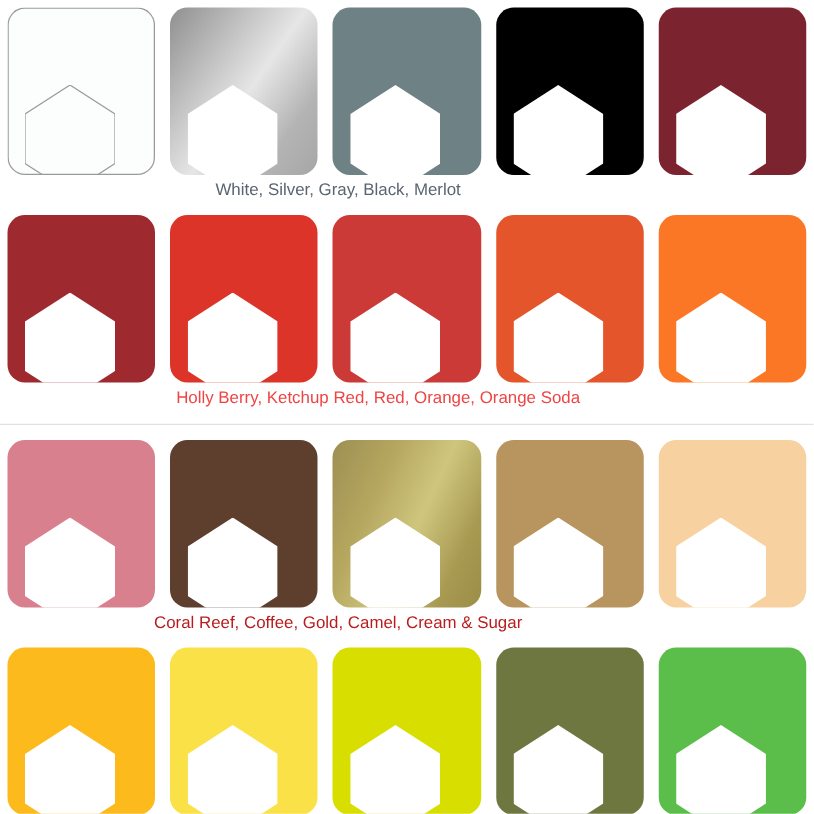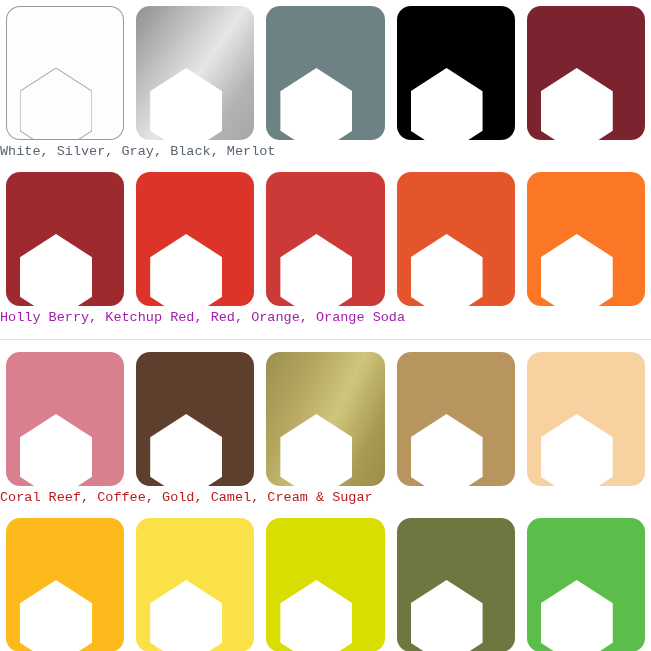--- a/index.html
+++ b/index.html
@@ -71,26 +71,27 @@
     clip-path: none;
   }
   .hex-mark.outline-only svg {
     display: block;
     width: 100%;
     height: 100%;
   }
 
   .row-caption {
     width: 541px;
+    text-align: center;
     color: #5a6570;
     font-size: 13.5px;
     line-height: 18px;
     padding-top: 3px;
     padding-bottom: 5px;
-    font-family: Liberation Mono, monospace;
+    font-family: Liberation Sans, sans-serif;
   }
 
   .section-divider {
     width: 651px;
     height: 1px;
     background: #e2e2e2;
     margin: 7px 0 6px 0;
   }
 </style>
 </head>
@@ -151,21 +152,21 @@
             <div class="swatch-card" style="background: rgb(228, 85, 43);">
               <div class="hex-mark"></div>
             </div>
           </div>
           <div class="swatch-cell" title="Orange Soda">
             <div class="swatch-card" style="background: rgb(252, 119, 37);">
               <div class="hex-mark"></div>
             </div>
           </div>
         </div>
-        <div class="row-caption" style="color: #a21caf;">Holly Berry, Ketchup Red, Red, Orange, Orange Soda</div>
+        <div class="row-caption" style="color: #ef4444; margin-left: 32px;">Holly Berry, Ketchup Red, Red, Orange, Orange Soda</div>
       </div>
       <div class="section-divider" style="background: rgb(226, 226, 226);"></div>
       <div class="swatch-section">
         <div class="swatch-row">
           <div class="swatch-cell" title="Coral Reef">
             <div class="swatch-card" style="background: rgb(217, 128, 143);">
               <div class="hex-mark"></div>
             </div>
           </div>
           <div class="swatch-cell" title="Coffee">

